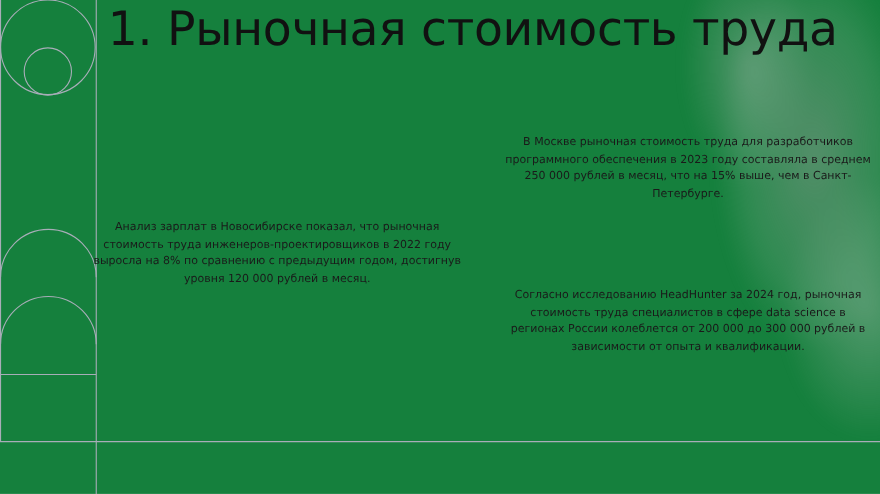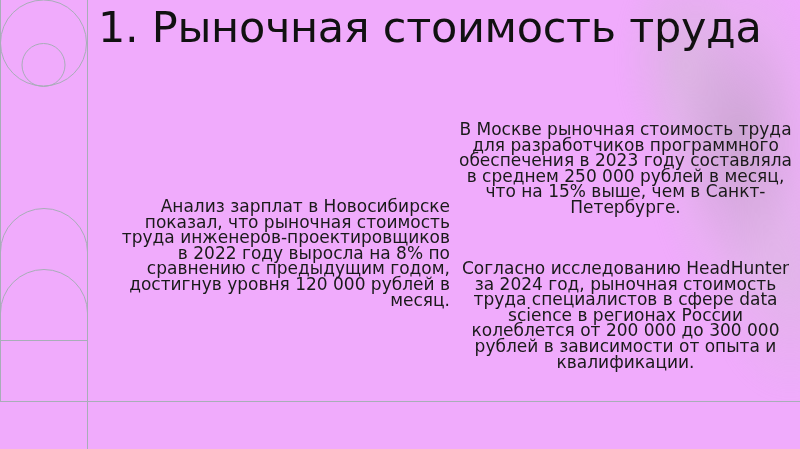--- a/index.html
+++ b/index.html
@@ -2,40 +2,40 @@
 <html><head>
   <meta charset="utf-8">
   <style>
     html, body { margin: 0; padding: 0; }
     body {
       width: 800px; height: 449px; overflow: hidden; position: relative;
       background: #ffffff;
       font-family: "DejaVu Sans", sans-serif;
       color: #111111;
     }
-    .slide { position: absolute; left: 0; top: 0; width: 800px; height: 449px; overflow: hidden; background: #f0abfc; }
+    .slide { position: absolute; left: 0; top: 0; width: 800px; height: 449px; overflow: hidden; background: #15803d; }
     .plant-bg {
       position: absolute; right: -40px; top: -20px; width: 300px; height: 420px;
       background:
         radial-gradient(ellipse 90px 180px at 200px 160px, rgba(160,160,160,0.45), rgba(200,200,200,0.15) 70%, rgba(255,255,255,0) 100%),
         radial-gradient(ellipse 60px 110px at 140px 80px, rgba(190,190,190,0.35), rgba(255,255,255,0) 100%),
         radial-gradient(ellipse 80px 120px at 250px 300px, rgba(200,200,200,0.35), rgba(255,255,255,0) 100%);
       filter: blur(6px);
     }
     .deco { position: absolute; left: 0; top: 0; }
     .title {
       position: absolute; left: 98px; top: 2px;
       font-size: 43px; font-weight: normal; color: #111;
       white-space: nowrap; margin: 0; letter-spacing: -0.3px;
     }
     .para {
-      position: absolute; font-size: 17px; line-height: 15.6px;
+      position: absolute; font-size: 10px; line-height: 15.6px;
       text-align: center; color: #1a1a1a; margin: 0;
     }
-    .p1 { left: 110px; top: 199px; width: 340px; text-align: right; }
+    .p1 { left: 82px; top: 199px; width: 340px; }
     .p2 { left: 458px; top: 122px; width: 335px; }
     .p3 { left: 458px; top: 261px; width: 335px; }
   </style>
 </head>
 <body>
 
 <div class="slide">
   <div class="plant-bg"></div>
 
   <svg class="deco" width="800" height="449">

